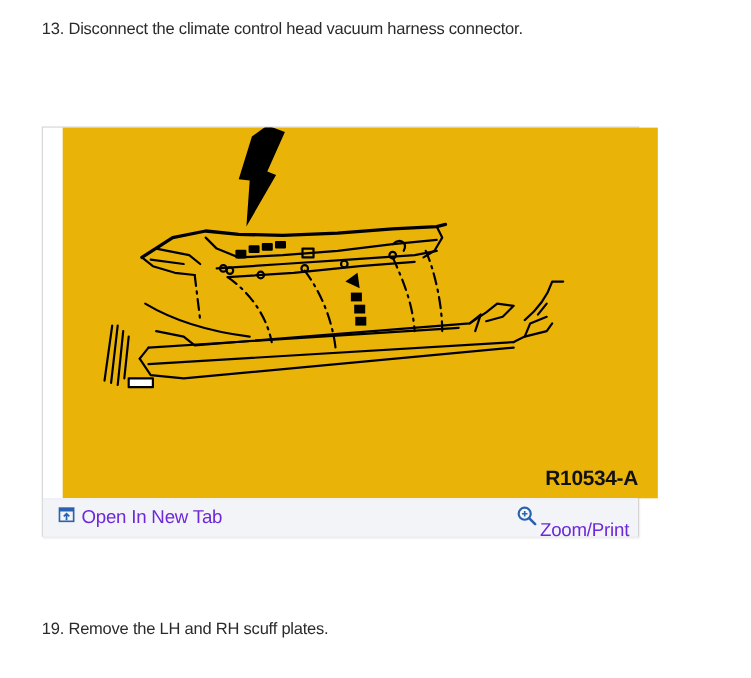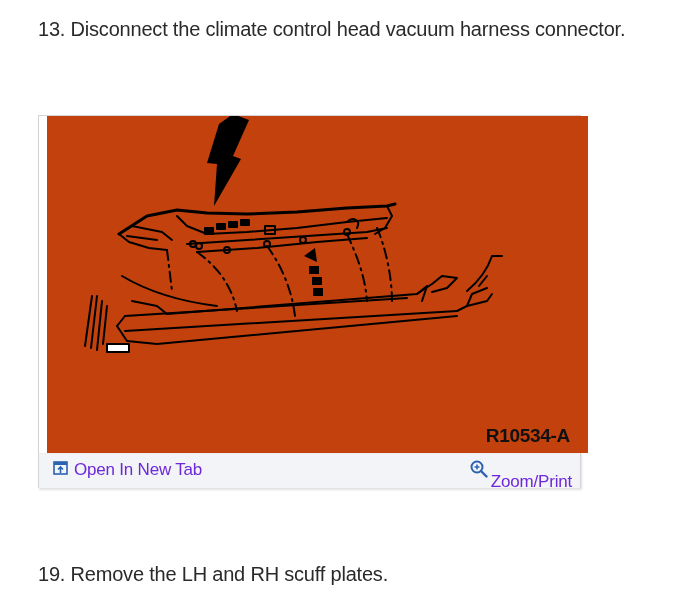--- a/index.html
+++ b/index.html
@@ -11,45 +11,45 @@
     width: 683px;
     height: 616px;
     position: relative;
     overflow: hidden;
     font-family: "Liberation Sans", sans-serif;
     color: #2b2b2b;
   }
   .step {
     position: absolute;
     left: 38px;
-    font-size: 20px;
+    font-size: 15px;
     letter-spacing: -0.2px;
     color: #2a2a2a;
     white-space: nowrap;
   }
   #step13 { top: 18px; }
   #step14 { top: 563px; }
 
   .figure-card {
     position: absolute;
     left: 38px;
     top: 115px;
     width: 541px;
     height: 371px;
     border: 1px solid #d4d4d4;
     background: #ffffff;
     box-shadow: 1px 2px 2px rgba(0,0,0,0.12);
   }
   .figure-image {
     position: absolute;
-    left: 8px;
+    left: 18px;
     top: 0;
     width: 541px;
     height: 337px;
-    background: #c2410c;
+    background: #eab308;
   }
   .figure-image svg {
     position: absolute;
     left: 0;
     top: 0;
   }
   .figure-code {
     position: absolute;
     right: 18px;
     top: 309px;

